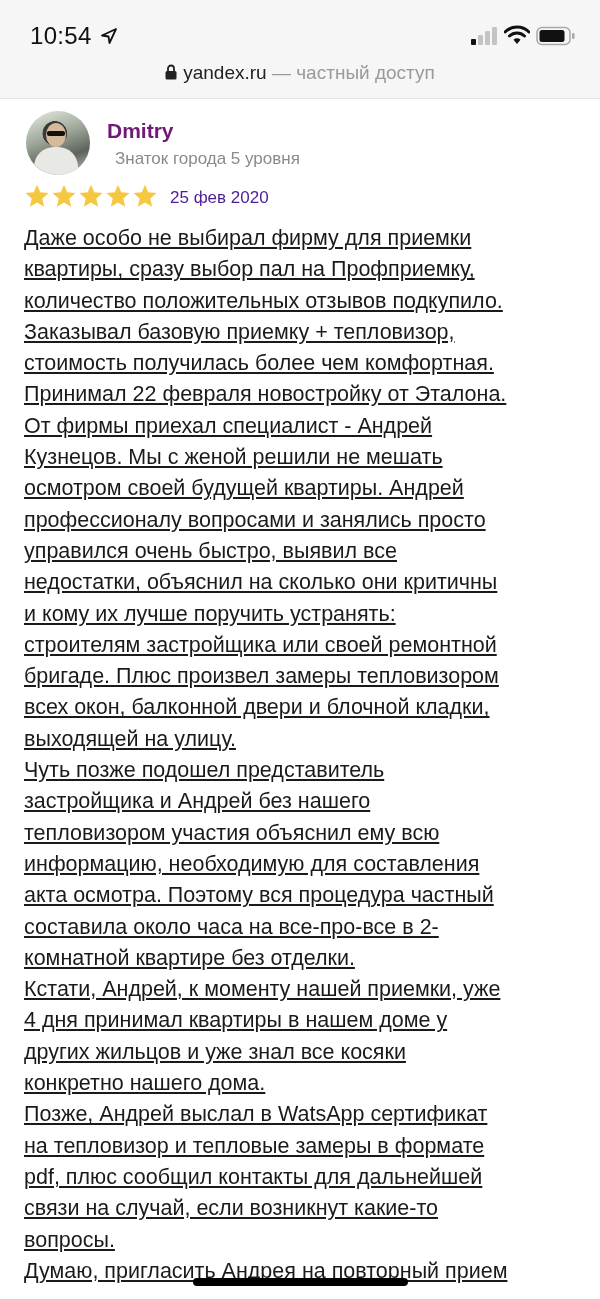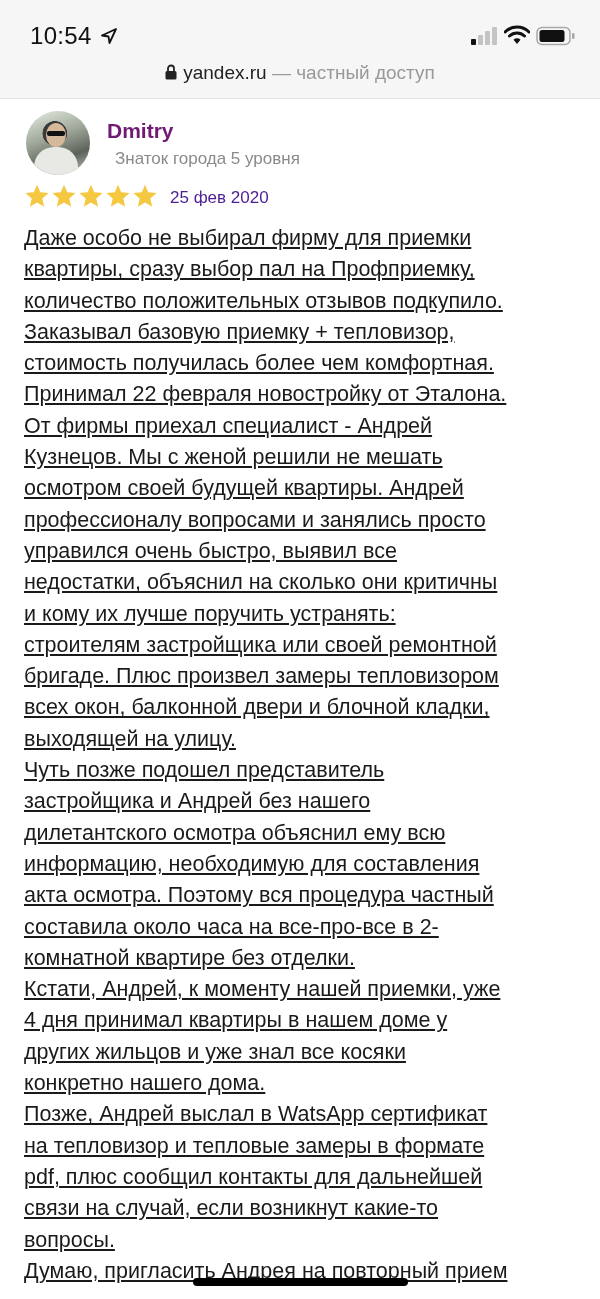--- a/index.html
+++ b/index.html
@@ -143,21 +143,21 @@
     <p>профессионалу вопросами и занялись просто</p>
     <p>управился очень быстро, выявил все</p>
     <p>недостатки, объяснил на сколько они критичны</p>
     <p>и кому их лучше поручить устранять:</p>
     <p>строителям застройщика или своей ремонтной</p>
     <p>бригаде. Плюс произвел замеры тепловизором</p>
     <p>всех окон, балконной двери и блочной кладки,</p>
     <p>выходящей на улицу.</p>
     <p>Чуть позже подошел представитель</p>
     <p>застройщика и Андрей без нашего</p>
-    <p>дилетантского осмотра объяснил ему всю</p>
+    <p>тепловизором участия объяснил ему всю</p>
     <p>информацию, необходимую для составления</p>
     <p>акта осмотра. Поэтому вся процедура частный</p>
     <p>составила около часа на все-про-все в 2-</p>
     <p>комнатной квартире без отделки.</p>
     <p>Кстати, Андрей, к моменту нашей приемки, уже</p>
     <p>4 дня принимал квартиры в нашем доме у</p>
     <p>других жильцов и уже знал все косяки</p>
     <p>конкретно нашего дома.</p>
     <p>Позже, Андрей выслал в WatsApp сертификат</p>
     <p>на тепловизор и тепловые замеры в формате</p>

